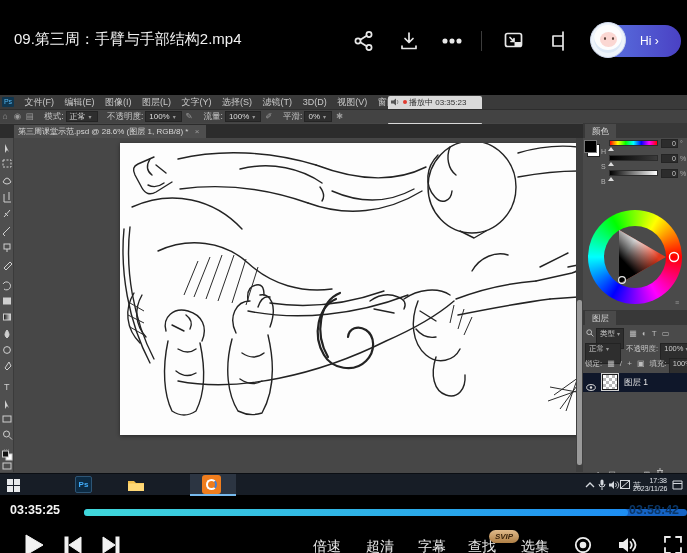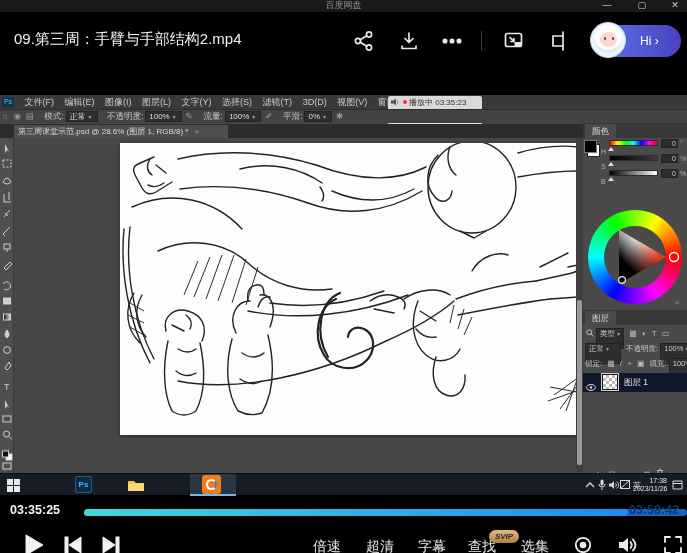--- a/index.html
+++ b/index.html
@@ -36,21 +36,21 @@
     color:#57b8f2; font-size:7px; line-height:10px; text-align:center; vertical-align:top; border-radius:1px; }
   .mitem { display:inline-block; padding:0 4px; }
   #psoptions { left:0; top:14px; width:687px; height:14px; background:#434343; border-top:1px solid #2d2d2d;
     color:#c4c4c4; font-size:8.5px; line-height:13px; white-space:nowrap; }
   .opt { display:inline-block; margin-left:7px; }
   .optbox { display:inline-block; background:#2e2e2e; border:1px solid #242424; padding:0 5px 0 3px;
     margin-left:2px; color:#ddd; height:11px; line-height:10px; font-size:8px; }
   .optbox:after { content:"▾"; font-size:6px; color:#999; margin-left:3px; }
   .opticon { display:inline-block; width:10px; color:#9a9a9a; text-align:center; }
   #pstabrow { left:0; top:29px; width:687px; height:15px; background:#2c2c2c; }
-  #pstab { left:14px; top:1px; height:14px; width:214px; background:#4e4e4e; color:#d8d8d8;
+  #pstab { left:14px; top:1px; height:14px; width:192px; background:#4e4e4e; color:#d8d8d8;
     font-size:8px; line-height:14px; padding:0 4px; white-space:nowrap; overflow:hidden; }
   #pstab .tx { color:#9d9d9d; margin-left:4px; }
 
   
   #recpill { left:388px; top:1px; width:94px; height:29px; background:#d9d9d9; border-radius:2px;
     color:#333; font-size:8px; line-height:13px; }
   #recpill .dot { display:inline-block; width:4px; height:4px; border-radius:50%; background:#e03a2f; margin:0 2px 1px 3px; }
   #recpill svg { vertical-align:-1px; margin-left:3px; }
 
   
@@ -122,26 +122,20 @@
     background:linear-gradient(180deg,#e0bb8b,#b08046); color:#3c260e; font-size:8px; font-weight:bold;
     font-style:italic; text-align:center; line-height:13px; z-index:6; }
   .cicon { top:536px; }
   .cicon svg { stroke:#ececec; fill:none; stroke-width:1.8; stroke-linecap:round; }
 </style>
 </head>
 <body>
 
 <div id="app">
 
-  <div id="winbar" class="abs">
-    <div class="wtitle abs">百度网盘</div>
-    <div class="winbtn abs" style="left:598px">—</div>
-    <div class="winbtn abs" style="left:633px">▢</div>
-    <div class="winbtn abs" style="left:666px">✕</div>
-  </div>
 
   <div id="phead" class="abs">
     <div id="vtitle" class="abs">09.第三周：手臂与手部结构2.mp4</div>
     <div class="hicon abs" style="left:352px">
       <svg width="24" height="24" viewBox="0 0 24 24">
           <circle cx="6" cy="12" r="2.6"></circle>
           <circle cx="17" cy="5.5" r="2.6"></circle>
           <circle cx="17" cy="18.5" r="2.6"></circle>
           <path d="M8.3,10.8 L14.7,6.8 M8.3,13.2 L14.7,17.2"></path>
         </svg>

